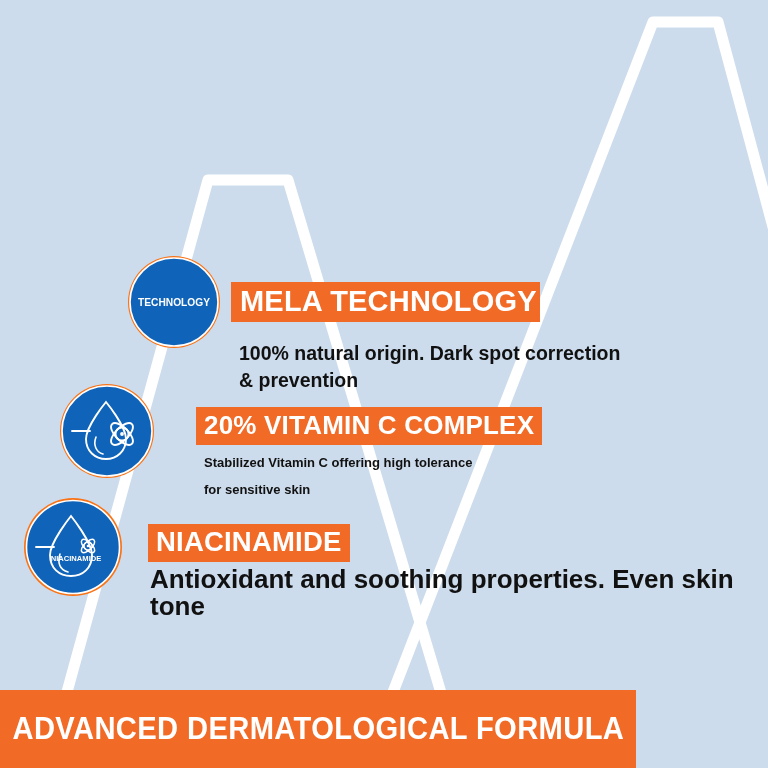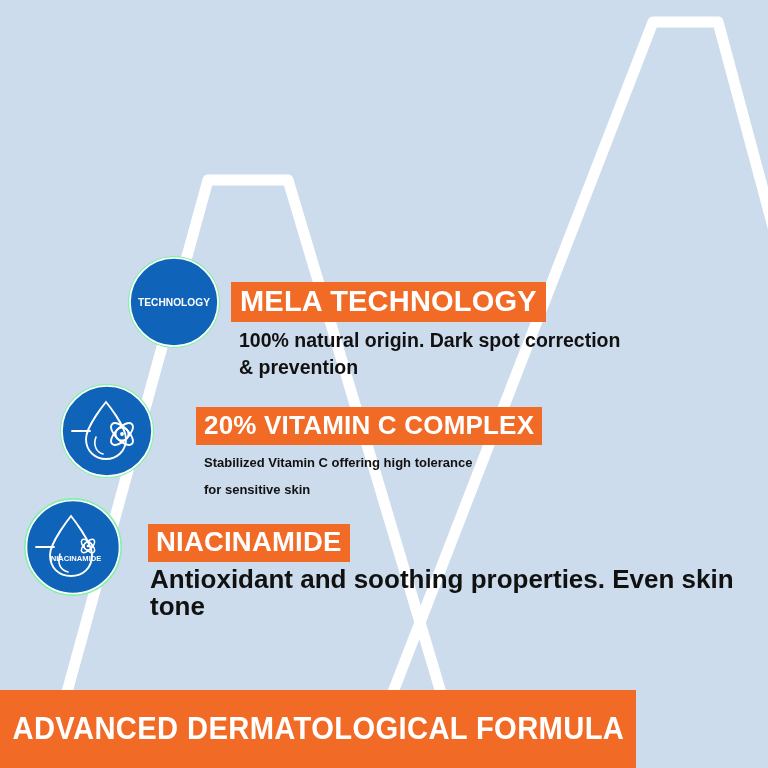--- a/index.html
+++ b/index.html
@@ -40,26 +40,26 @@
     color: #111111;
     font-weight: bold;
     white-space: pre-line;
   }
 
   
   #feature-mela { left: 231px; top: 282px; }
   #feature-mela .badge {
     font-size: 29px;
     line-height: 38px;
-    padding: 0 9px 2px 9px;
+    padding: 0 3px 2px 9px;
   }
   #feature-mela .desc {
     font-size: 19.5px;
     line-height: 27px;
-    margin-top: 5px;
+    margin-top: 18px;
     margin-left: 8px;
   }
 
   
   #feature-vitc { left: 196px; top: 407px; }
   #feature-vitc .badge {
     font-size: 26px;
     line-height: 36px;
     padding: 0 8px 2px 8px;
   }
@@ -81,21 +81,21 @@
     font-size: 26px;
     line-height: 27px;
     margin-top: 4px;
     margin-left: 2px;
   }
 
   
   .icon-badge {
     position: absolute;
     border-radius: 50%;
-    background: #86efac;
+    background: #f97316;
   }
   .icon-badge svg { display: block; }
   #icon-technology { left: 128px; top: 256px; width: 92px; height: 92px; }
   #icon-vitaminc   { left: 60px;  top: 384px; width: 94px; height: 94px; }
   #icon-niacinamide{ left: 24px;  top: 498px; width: 98px; height: 98px; }
 
   
   #bottom-banner {
     position: absolute;
     left: 0;

